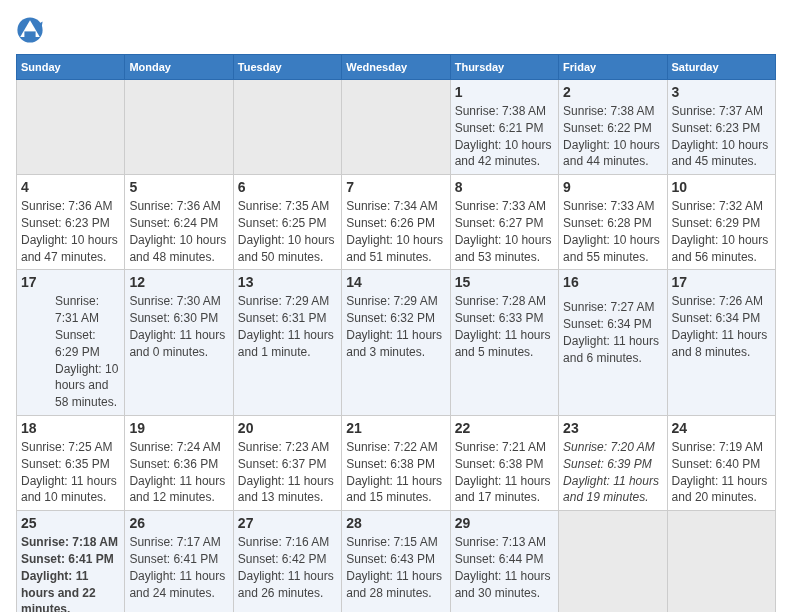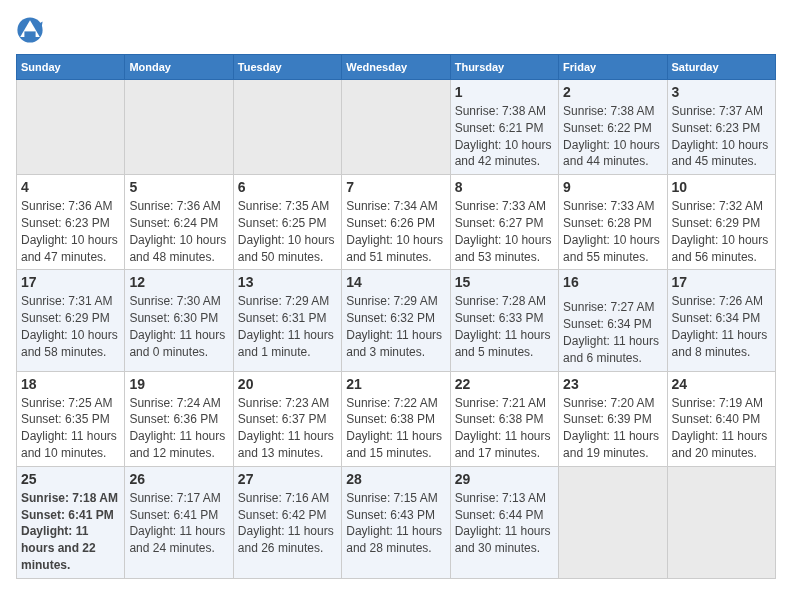--- a/index.html
+++ b/index.html
@@ -188,21 +188,21 @@
         <td>
           <div class="day-number">10</div>
           <div class="day-info" style="white-space: pre-line;">Sunrise: 7:32 AM
 Sunset: 6:29 PM
 Daylight: 10 hours and 56 minutes.</div>
         </td>
       </tr>
       <tr class="row-alt">
         <td>
           <div class="day-number">17</div>
-          <div class="day-info" style="white-space: pre-line;">Sunrise: 7:31 AM
+          <div class="day-info" style="white-space: pre-line; margin-left: 34px;">Sunrise: 7:31 AM
 Sunset: 6:29 PM
 Daylight: 10 hours and 58 minutes.</div>
         </td>
         <td>
           <div class="day-number">12</div>
           <div class="day-info" style="white-space: pre-line;">Sunrise: 7:30 AM
 Sunset: 6:30 PM
 Daylight: 11 hours and 0 minutes.</div>
         </td>
         <td>
@@ -262,21 +262,21 @@
 Daylight: 11 hours and 15 minutes.</div>
         </td>
         <td>
           <div class="day-number">22</div>
           <div class="day-info" style="white-space: pre-line;">Sunrise: 7:21 AM
 Sunset: 6:38 PM
 Daylight: 11 hours and 17 minutes.</div>
         </td>
         <td>
           <div class="day-number">23</div>
-          <div class="day-info" style="white-space: pre-line;">Sunrise: 7:20 AM
+          <div class="day-info" style="white-space: pre-line; font-style: italic;">Sunrise: 7:20 AM
 Sunset: 6:39 PM
 Daylight: 11 hours and 19 minutes.</div>
         </td>
         <td>
           <div class="day-number">24</div>
           <div class="day-info" style="white-space: pre-line;">Sunrise: 7:19 AM
 Sunset: 6:40 PM
 Daylight: 11 hours and 20 minutes.</div>
         </td>
       </tr>

